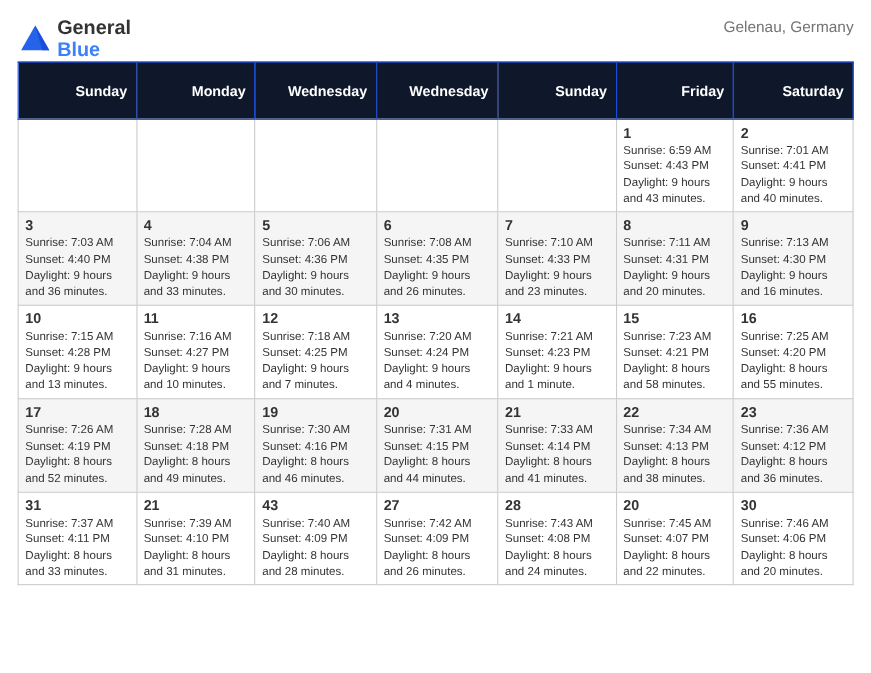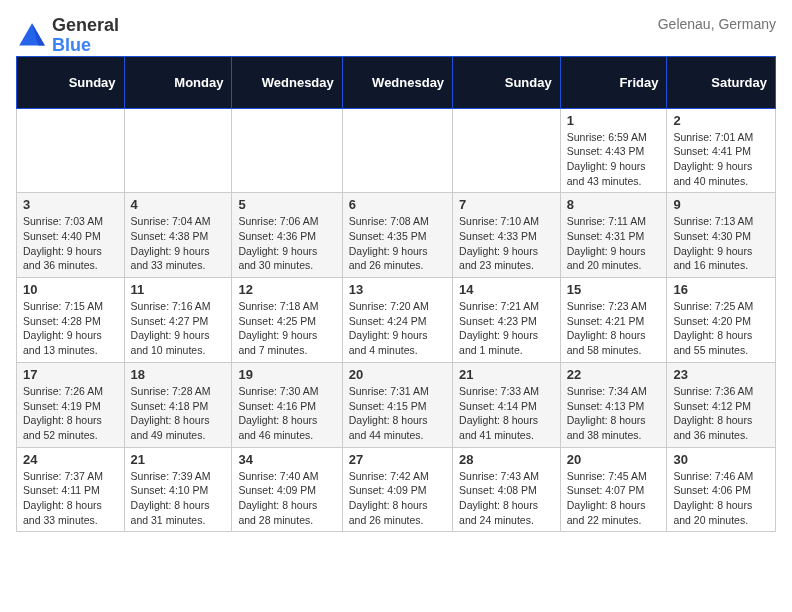--- a/index.html
+++ b/index.html
@@ -224,29 +224,29 @@
           <span class="day-num">22</span>
           <div class="day-info">Sunrise: 7:34 AM<br>Sunset: 4:13 PM<br>Daylight: 8 hours<br>and 38 minutes.</div>
         </td>
         <td>
           <span class="day-num">23</span>
           <div class="day-info">Sunrise: 7:36 AM<br>Sunset: 4:12 PM<br>Daylight: 8 hours<br>and 36 minutes.</div>
         </td>
       </tr>
       <tr class="row-odd">
         <td>
-          <span class="day-num">24</span>
+          <span class="day-num">31</span>
           <div class="day-info">Sunrise: 7:37 AM<br>Sunset: 4:11 PM<br>Daylight: 8 hours<br>and 33 minutes.</div>
         </td>
         <td>
           <span class="day-num">21</span>
           <div class="day-info">Sunrise: 7:39 AM<br>Sunset: 4:10 PM<br>Daylight: 8 hours<br>and 31 minutes.</div>
         </td>
         <td>
-          <span class="day-num">34</span>
+          <span class="day-num">43</span>
           <div class="day-info">Sunrise: 7:40 AM<br>Sunset: 4:09 PM<br>Daylight: 8 hours<br>and 28 minutes.</div>
         </td>
         <td>
           <span class="day-num">27</span>
           <div class="day-info">Sunrise: 7:42 AM<br>Sunset: 4:09 PM<br>Daylight: 8 hours<br>and 26 minutes.</div>
         </td>
         <td>
           <span class="day-num">28</span>
           <div class="day-info">Sunrise: 7:43 AM<br>Sunset: 4:08 PM<br>Daylight: 8 hours<br>and 24 minutes.</div>
         </td>

